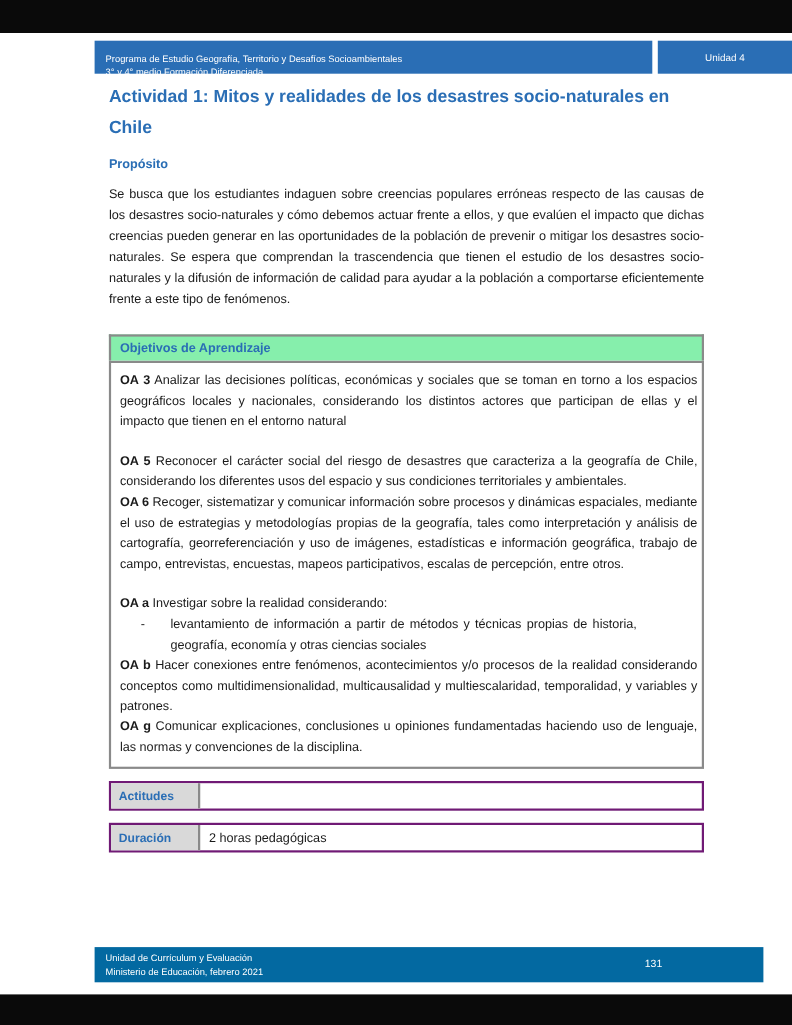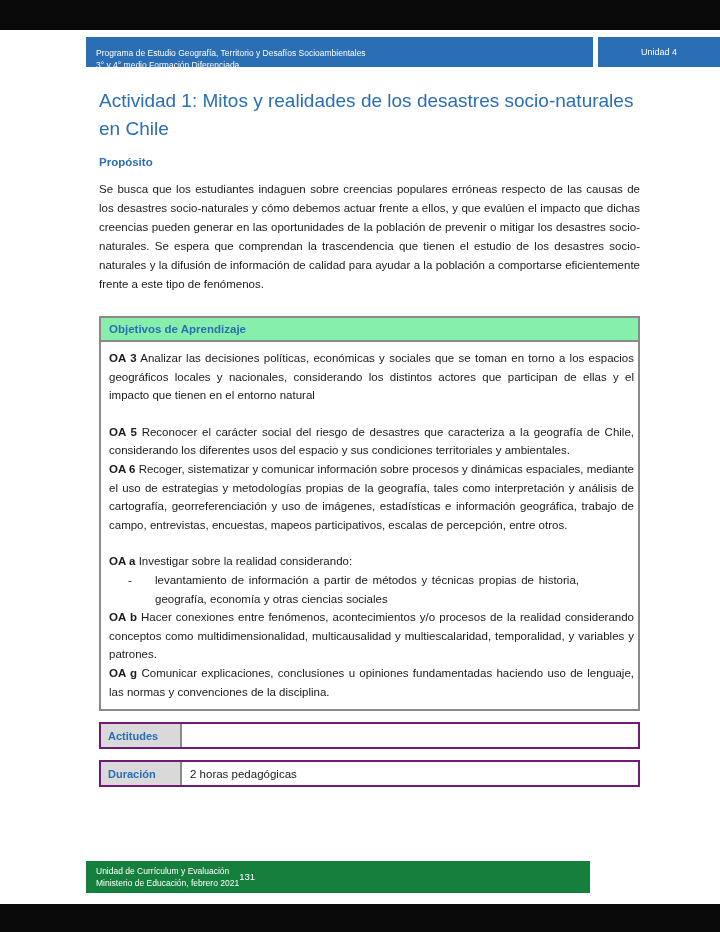--- a/index.html
+++ b/index.html
@@ -48,24 +48,24 @@
     background: #2a6eb5;
     color: #ffffff;
     font-size: 9px;
     display: flex;
     align-items: center;
     justify-content: center;
     text-align: center;
   }
   
   .page-title {
-    margin: 20px 78px 0 99px;
-    color: #2a6eb5;
-    font-size: 19px;
-    font-weight: normal;
+    margin: 8px 78px 0 99px;
+    color: #2a6eb5;
+    font-size: 16px;
+    font-weight: bold;
     line-height: 28px;
   }
   .sub-heading {
     margin: 13px 0 12px 99px;
     color: #2a6eb5;
     font-size: 11.5px;
     font-weight: bold;
   }
   .body-text {
     margin: 9px 80px 0 99px;
@@ -140,29 +140,29 @@
     align-items: center;
     padding: 4px 8px;
     font-size: 11.5px;
     color: #1a1a1a;
   }
   
   .footer-bar {
     position: absolute;
     left: 86px;
     bottom: 11px;
-    width: 504px;
+    width: 608px;
     height: 32px;
-    background: #15803d;
+    background: #0369a1;
     color: #ffffff;
     box-sizing: border-box;
     padding: 0 92px 0 10px;
     display: flex;
     align-items: center;
-    justify-content: flex-start;
+    justify-content: space-between;
     font-size: 8.5px;
     line-height: 1.45;
   }
   .footer-page-number { font-size: 9.5px; }
 </style>
 </head>
 <body>
 
 <div class="viewport">
   <div class="page">

